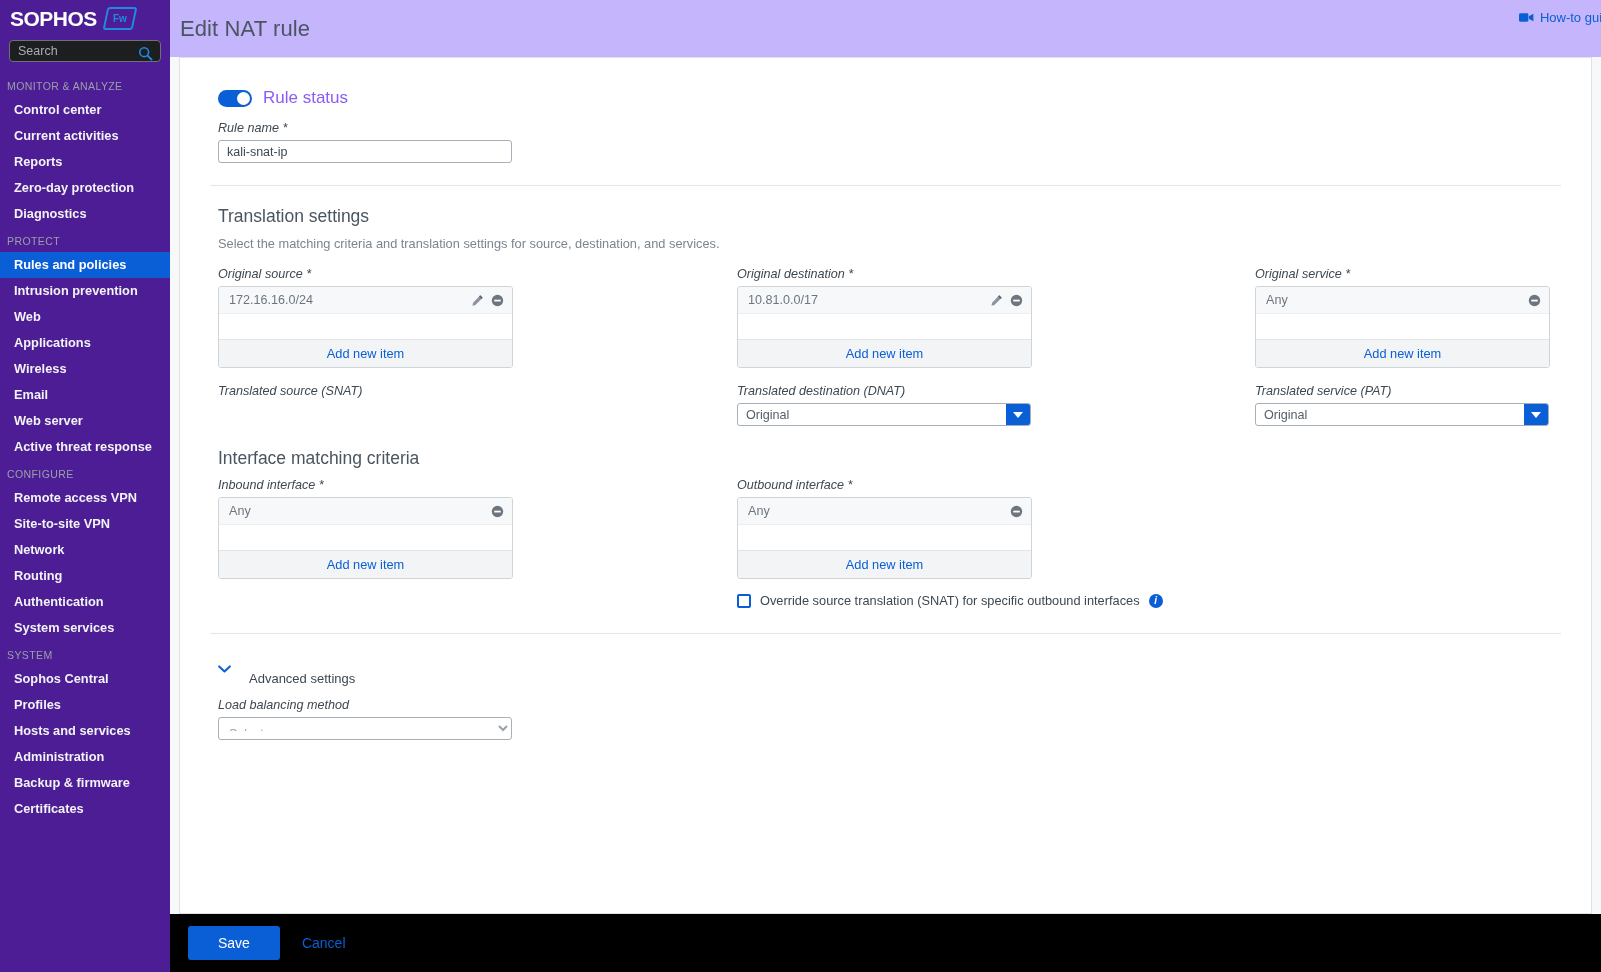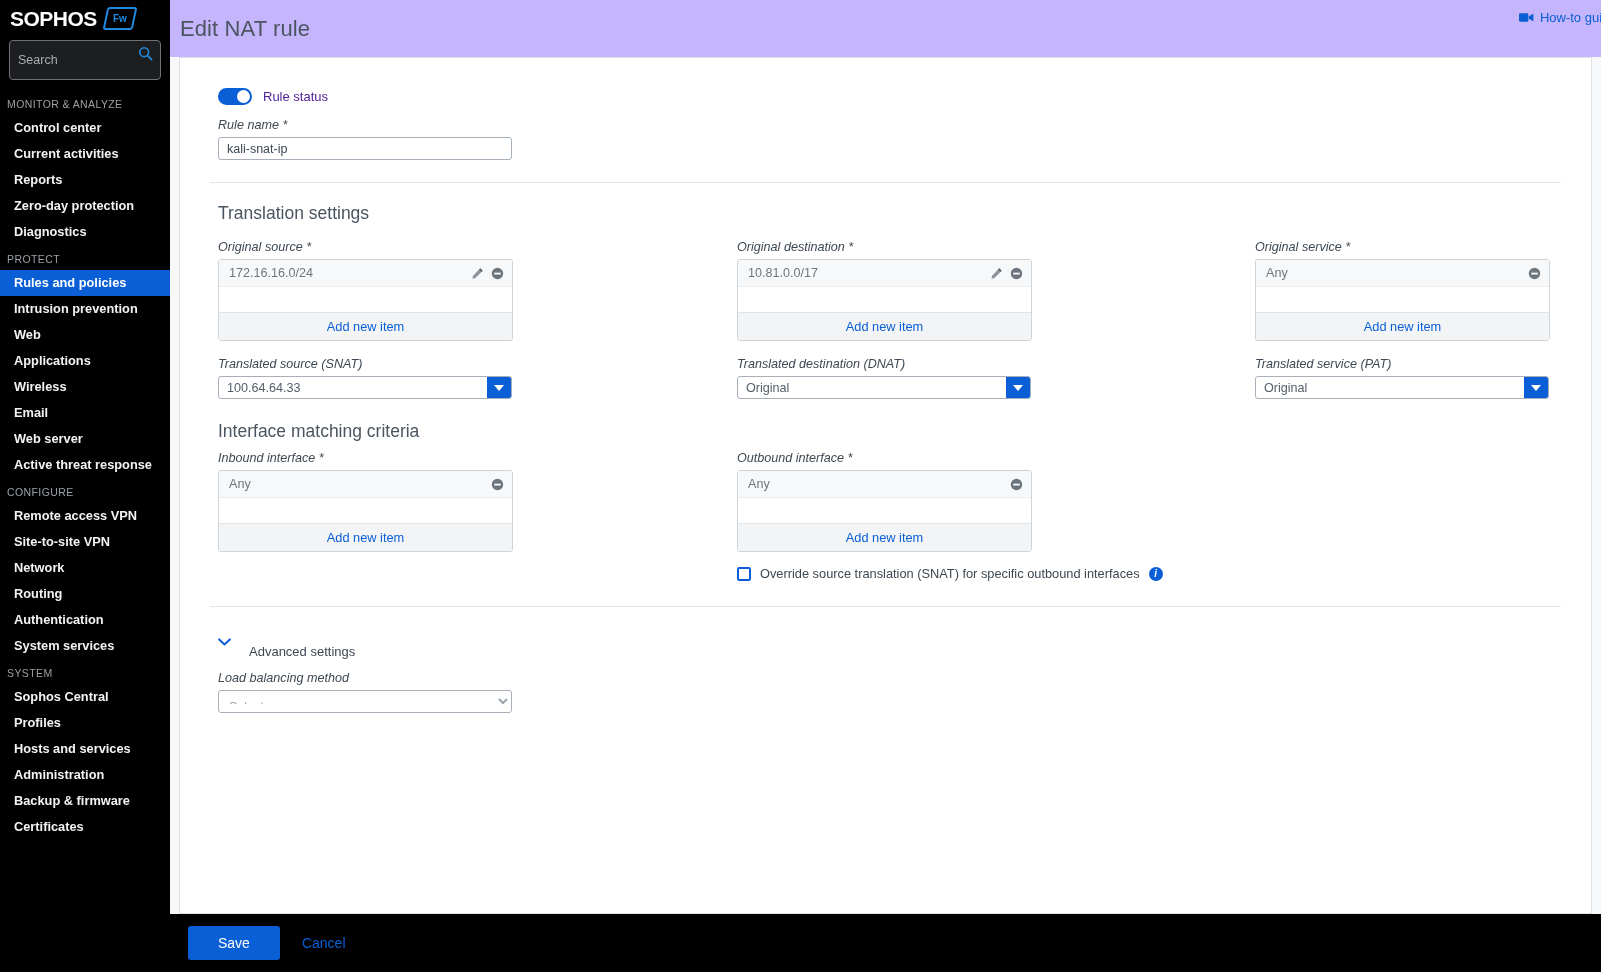--- a/index.html
+++ b/index.html
@@ -7,21 +7,21 @@
     width: 1601px; height: 972px;
     font-family: "Liberation Sans", sans-serif;
     background: #ffffff;
     overflow: hidden;
   }
   .app { display: flex; width: 1601px; height: 972px; }
 
   
   .sidebar {
     width: 170px; min-width: 170px; height: 972px;
-    background: #000000; color: #ffffff;
+    background: #4c1d95; color: #ffffff;
     padding-top: 0; position: relative;
   }
   .logo-row {
     display: flex; align-items: center; gap: 8px;
     padding: 8px 10px 8px 10px; height: 38px;
   }
   .logo-text {
     font-size: 21px; font-weight: bold; letter-spacing: -0.5px;
     color: #ffffff; font-family: "Liberation Sans", sans-serif;
   }
@@ -34,21 +34,21 @@
     transform: skewX(-12deg);
     border-radius: 3px;
     display: flex; align-items: center; justify-content: center;
   }
   .fw-badge .para span {
     transform: skewX(12deg);
     font-size: 10px; color: #1f8ae0; font-weight: bold;
   }
   .search-wrap { padding: 2px 9px 10px 9px; }
   .search-box {
-    position: relative; height: 40px;
+    position: relative; height: 22px;
     border: 1px solid #6f7175; border-radius: 4px;
     background: #1d1e20; display: flex; align-items: center;
   }
   .search-box input {
     background: transparent; border: 0; outline: none;
     color: #cfd2d6; font-size: 12.5px; padding: 0 24px 0 8px;
     width: 100%; height: 100%;
     font-family: "Liberation Sans", sans-serif;
   }
   .search-box input::placeholder { color: #a9adb2; }
@@ -101,21 +101,21 @@
   
   .toggle-row { display: flex; align-items: center; gap: 11px; padding-left: 38px; }
   .toggle {
     width: 34px; height: 17px; border-radius: 9px; background: #0a5fd6;
     position: relative; cursor: pointer; flex: none;
   }
   .toggle .knob {
     position: absolute; right: 2px; top: 2px;
     width: 13px; height: 13px; border-radius: 50%; background: #fff;
   }
-  .toggle-label { font-size: 13px; color: #4c1d95; }
+  .toggle-label { font-size: 17px; color: #8b5cf6; }
 
   .field-label {
     font-size: 12.6px; color: #3d4852; margin-bottom: 5px; display: block; font-style: italic;
   }
 
   .row { display: flex; padding-left: 38px; }
   .col-a { width: 519px; }
   .col-b { width: 518px; }
   .col-c { width: 300px; }
 
@@ -319,20 +319,21 @@
         <div class="row" style="margin-top:13px;">
           <div class="col-a">
             <label class="field-label">Rule name *</label>
             <input class="txt-input" type="text" value="kali-snat-ip" style="">
           </div>
         </div>
 
         <div class="divider"></div>
 
         <div class="section-title">Translation settings</div>
+        <div class="section-sub">Select the matching criteria and translation settings for source, destination, and services.</div>
 
         <div class="row" style="margin-top:16px;">
 
           <div class="col-a">
             <label class="field-label">Original source *</label>
             <div class="listbox">
               <div class="item">
                 <span>172.16.16.0/24</span>
                 <span class="item-icons">
                   <svg class="pencil-icon" width="13" height="13" viewBox="0 0 16 16">
@@ -343,26 +344,20 @@
                     <circle cx="8" cy="8" r="7" fill="#6d767f"></circle>
                     <rect x="4" y="7" width="8" height="2.2" fill="#ffffff"></rect>
                   </svg>
                 </span>
               </div>
               <div class="blank"></div>
               <div class="addnew">Add new item</div>
             </div>
 
             <label class="field-label" style="margin-top:16px;">Translated source (SNAT)</label>
-            <div class="dd">
-              <div class="val">100.64.64.33</div>
-              <div class="arrow">
-                  <i></i>
-                </div>
-            </div>
           </div>
 
           <div class="col-b">
             <label class="field-label">Original destination *</label>
             <div class="listbox">
               <div class="item">
                 <span>10.81.0.0/17</span>
                 <span class="item-icons">
                   <svg class="pencil-icon" width="13" height="13" viewBox="0 0 16 16">
                     <path d="M11.4 1.6 L14.4 4.6 L5.4 13.6 L1.8 14.4 L2.6 10.8 Z" fill="#8b949d"></path>

